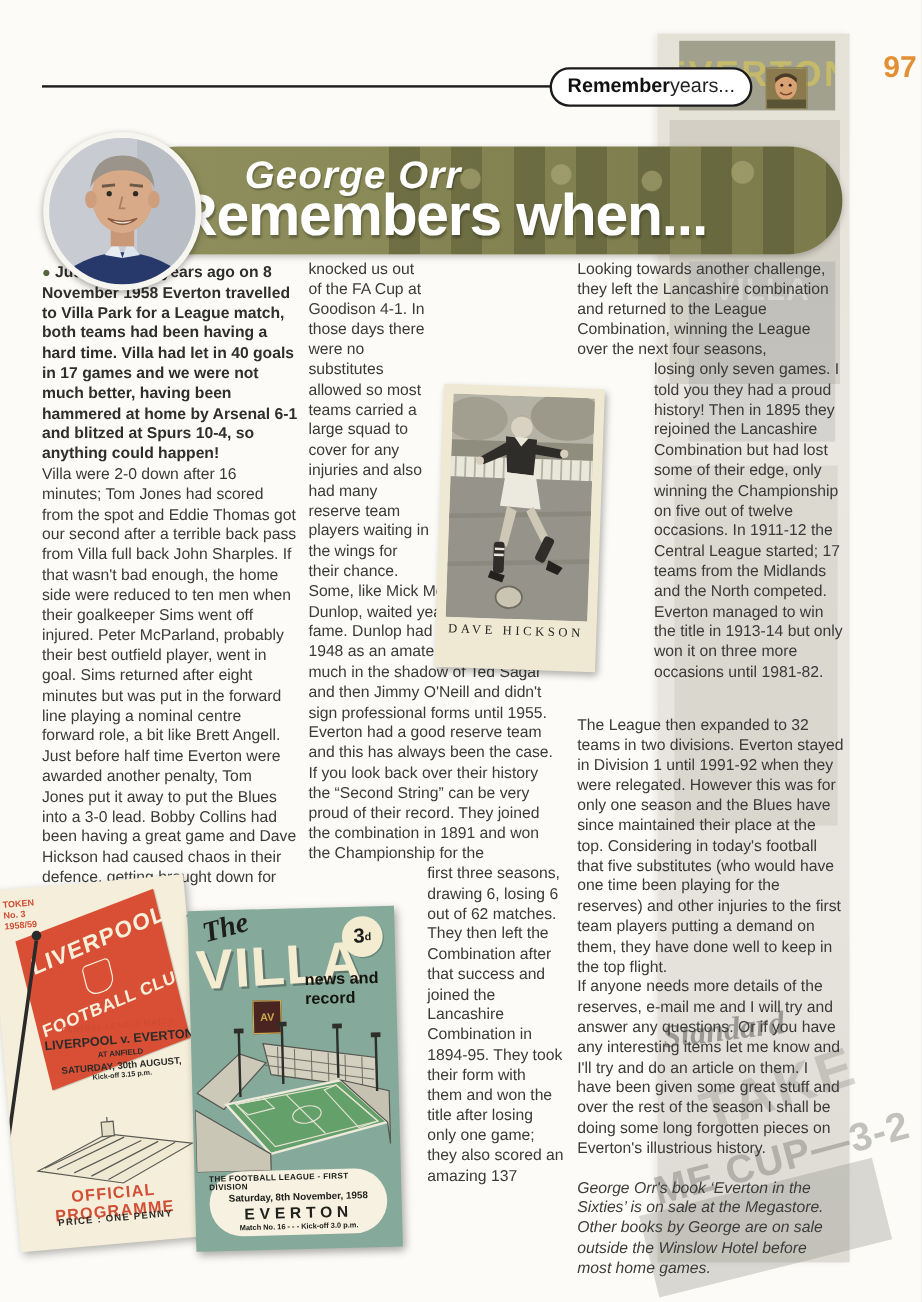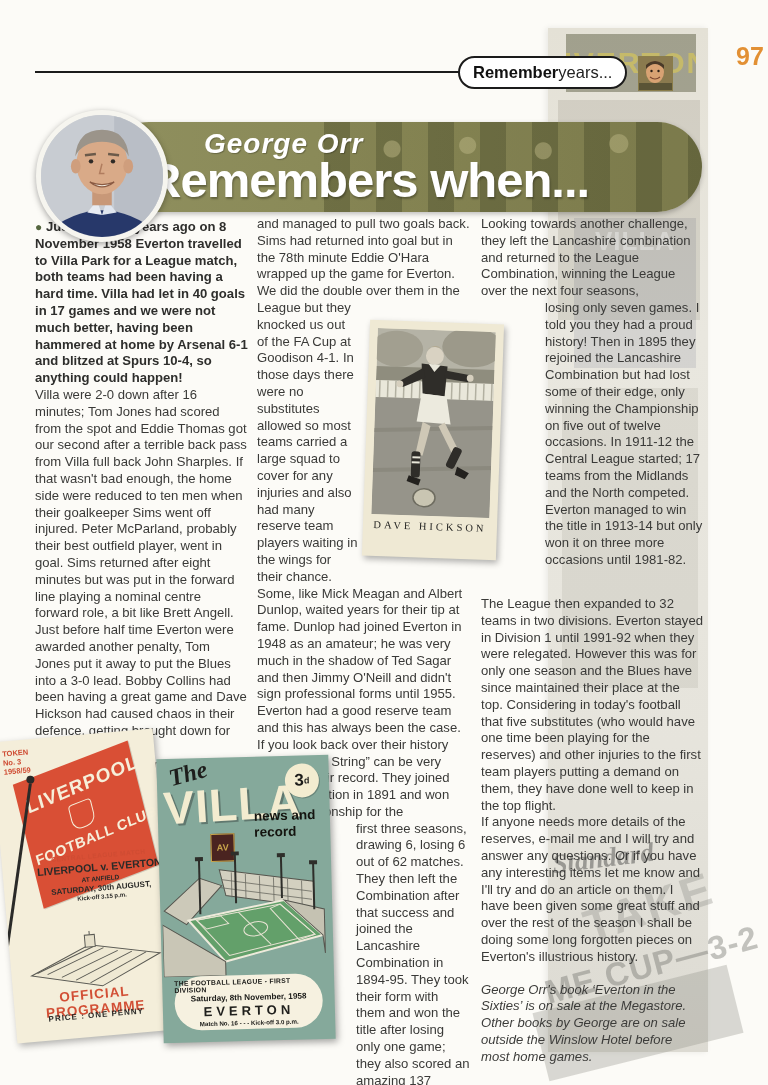--- a/index.html
+++ b/index.html
@@ -39,21 +39,21 @@
   #banner{left:104px;top:122px;width:598px;height:90px;border-radius:45px;overflow:hidden;z-index:3;
       background:linear-gradient(90deg,#8f8f5e 0%,#8a8a58 35%,#7d7d4e 100%);box-shadow:0 2px 5px rgba(0,0,0,.25);}
   #banner-photo{position:absolute;left:220px;top:0;width:378px;height:90px;opacity:.55;
       background:
         radial-gradient(circle at 18% 30%, rgba(230,220,170,.5) 0 8px, transparent 9px),
         radial-gradient(circle at 38% 26%, rgba(230,220,170,.5) 0 8px, transparent 9px),
         radial-gradient(circle at 58% 32%, rgba(230,220,170,.5) 0 8px, transparent 9px),
         radial-gradient(circle at 78% 24%, rgba(230,220,170,.5) 0 9px, transparent 10px),
         repeating-linear-gradient(90deg, rgba(50,52,24,.55) 0 26px, rgba(120,116,70,.35) 26px 52px);}
   #banner-byline{position:absolute;left:100px;top:6px;color:#fff;font-style:italic;font-weight:bold;
-      font-size:28px;letter-spacing:1px;text-shadow:1px 1px 1px rgba(0,0,0,.25);}
+      font-size:32px;letter-spacing:1px;text-shadow:1px 1px 1px rgba(0,0,0,.25);}
   #banner-title{position:absolute;left:42px;top:30px;color:#fff;font-weight:bold;font-size:49px;
       letter-spacing:-1px;text-shadow:1px 2px 2px rgba(0,0,0,.3);}
   #orr-photo{left:36px;top:110px;width:122px;height:122px;border-radius:50%;overflow:hidden;
       border:5px solid #f6f5ef;box-shadow:0 2px 6px rgba(0,0,0,.35);z-index:4;background:#cfd2d6;}
   
   .col{z-index:2;font-size:13.1px;line-height:16.8px;}
   .col p{margin:0;}
   #col1{left:35px;top:219px;width:213px;}
   #col2{left:257px;top:216px;width:213px;}
   #col3{left:481px;top:216px;width:223px;}
@@ -185,21 +185,20 @@
     </svg>
   </div>
 
   <div id="col1" class="abs col">
     <p><span class="bullet">●</span><span class="lead"> Just under 42 years ago on 8 November 1958 Everton travelled to Villa Park for a League match, both teams had been having a hard time. Villa had let in 40 goals in 17 games and we were not much better, having been hammered at home by Arsenal 6-1 and blitzed at Spurs 10-4,  so anything could happen!</span></p>
     <p>Villa were 2-0 down after 16 minutes;  Tom Jones had scored from the spot and Eddie Thomas got our second after a terrible back pass from Villa full back John Sharples.  If that wasn't bad enough, the home side were reduced to ten men when their goalkeeper Sims went off injured. Peter McParland, probably their best outfield player, went in goal. Sims returned after eight minutes but was put in the forward line playing a nominal centre forward role, a bit like Brett Angell.  Just before half time Everton were awarded another penalty, Tom Jones put it away to put the Blues into a 3-0 lead.  Bobby Collins had been having a great game and Dave Hickson had caused chaos in their defence, getting brought down for one of our penalties.</p>
     <p>After the break, Aston Villa rallied</p>
   </div>
 
   <div id="col2" class="abs col">
-    <p>and managed to pull two goals back.  Sims had returned into goal but in the 78th minute Eddie O'Hara wrapped up the game for Everton.  We did the double over them in the League but they</p>
     <div>
       <span class="fl-r"></span>
       <p>knocked us out of the FA Cup at Goodison 4-1. In those days there were no substitutes allowed so most teams carried a large squad to cover for any injuries and also had many reserve team players waiting in the wings for their chance. Some, like Mick Meagan and Albert Dunlop, waited years for their tip at fame. Dunlop had joined Everton in 1948 as an amateur;  he was very much in the shadow of Ted Sagar and then Jimmy O'Neill and didn't sign professional forms until 1955.</p>
     </div>
     <p class="clr">Everton had a good reserve team and this has always been the case.  If you look back over their history the “Second String” can be very proud of their record.  They joined the combination in 1891 and won the Championship for the</p>
     <div>
       <span class="fl-l-villa"></span>
       <p>first three seasons, drawing 6, losing 6 out of 62 matches. They then left the Combination after that success and joined the Lancashire Combination in 1894-95.  They took their form with them and won the title after losing only one game;  they also scored an amazing 137</p>
     </div>
   </div>

